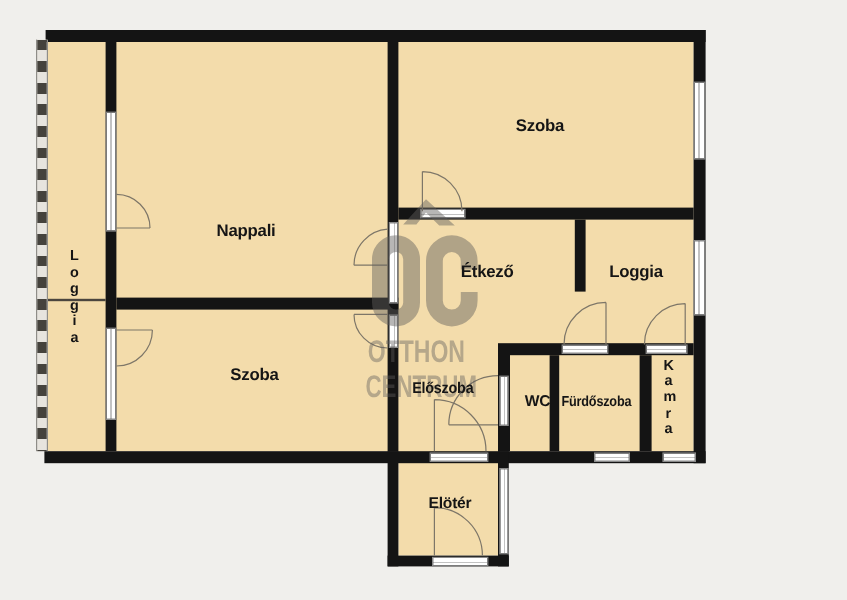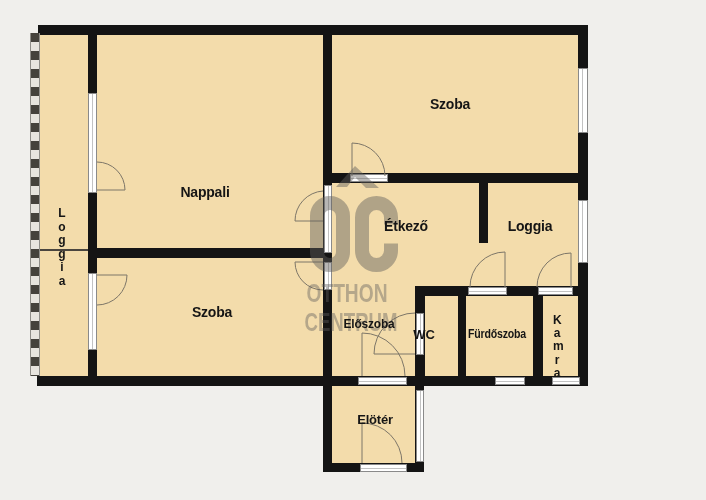--- a/index.html
+++ b/index.html
@@ -83,19 +83,19 @@
       <text x="351" y="331" text-anchor="middle" textLength="93" lengthAdjust="spacingAndGlyphs" font-family="Liberation Sans, sans-serif" font-weight="bold" font-size="26" fill="rgba(96,94,92,0.42)">CENTRUM</text>
     </g>
   </svg>
 
   <div class="lbl fs14" style="left:205px;top:152px;margin-top:40px;">Nappali</div>
   <div class="lbl fs14" style="left:450px;top:104px;">Szoba</div>
   <div class="lbl fs14" style="left:212px;top:312px;">Szoba</div>
   <div class="lbl fs14" style="left:406px;top:226px;text-align:right;">Étkező</div>
   <div class="lbl fs14" style="left:530px;top:226px;">Loggia</div>
   <div class="lbl fs13 c92" style="left:369px;top:323px;">Előszoba</div>
-  <div class="lbl fs13" style="left:424px;top:334px;">WC</div>
+  <div class="lbl fs13" style="left:448px;top:334px;">WC</div>
   <div class="lbl fs12 c88" style="left:497px;top:334px;">Fürdőszoba</div>
   <div class="lbl fs13" style="left:375px;top:419px;">Elötér</div>
-  <div class="vlbl fs12" style="left:553px;top:314px;line-height:13.2px;">Kamra</div>
+  <div class="vlbl fs12" style="left:553px;top:298px;line-height:13.2px;">Kamra</div>
   <div class="vlbl fs12" style="left:58px;top:176px;line-height:13.5px;margin-top:31px;">Loggia</div>
 
 </div>
 
 </body></html>

